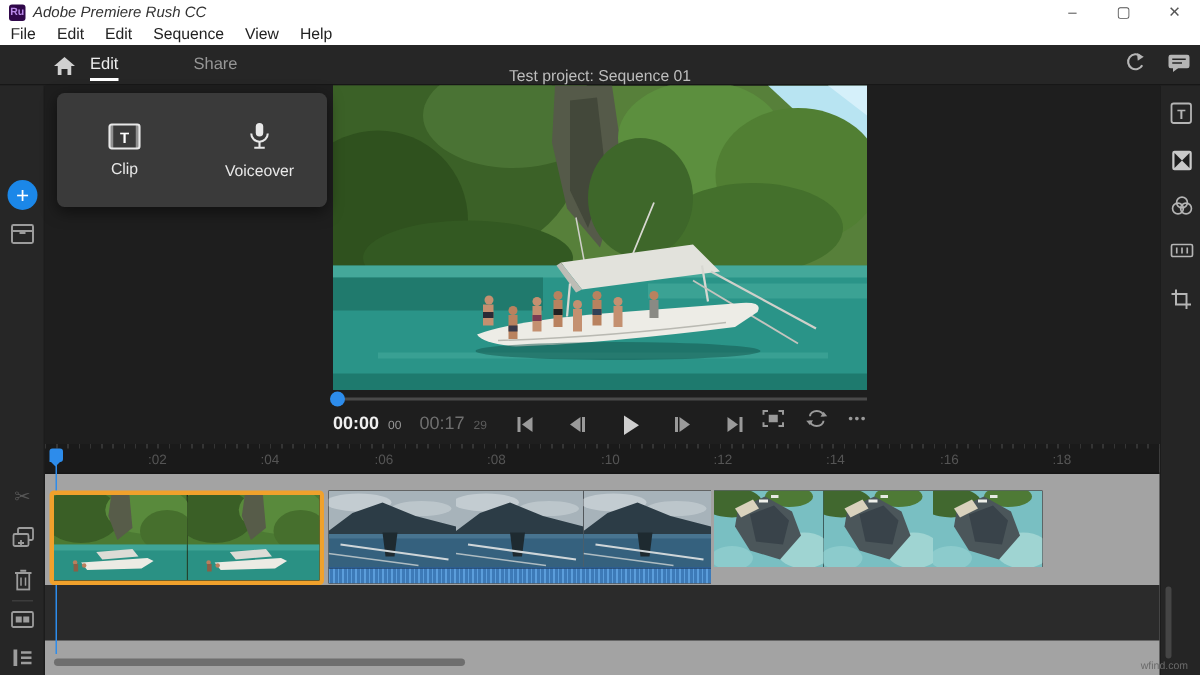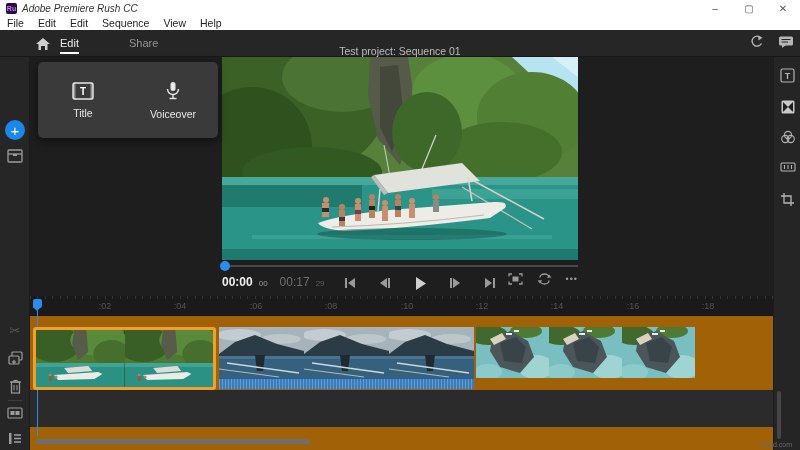--- a/index.html
+++ b/index.html
@@ -48,21 +48,21 @@
   .t-cur{font-size:12px;font-weight:bold;color:#f0f0f0;}
   .t-curf{font-size:8px;color:#9a9a9a;}
   .t-tot{font-size:12px;color:#6f6f6f;margin-left:6px;}
   .t-totf{font-size:8px;color:#5c5c5c;}
   .transport{position:absolute;left:310px;top:0;width:160px;height:26px;display:flex;align-items:center;justify-content:space-between;}
   .tbtn{display:flex;align-items:center;justify-content:center;width:20px;height:20px;}
   .ctl-right{position:absolute;left:478px;top:3px;width:70px;display:flex;justify-content:space-between;align-items:center;}
   .dots{color:#9a9a9a;font-size:9px;letter-spacing:1px;}
 
   
-  .timeline{position:absolute;left:30px;top:296px;width:743px;height:154px;background:#a16207;}
+  .timeline{position:absolute;left:30px;top:296px;width:743px;height:154px;background:#a3a3a3;}
   .ruler{position:absolute;left:0;top:0;width:743px;height:20px;background:#1a1a1a;border-bottom:1px solid #161616;}
   .ticks{position:absolute;left:0;top:0;width:743px;height:3px;background:repeating-linear-gradient(90deg,#343434 0 1px,transparent 1px 7.5px);}
   .rlabel{position:absolute;top:5px;transform:translateX(-50%);font-size:9px;color:#555;}
   .lane2{position:absolute;left:0;top:94px;width:743px;height:37px;background:#2b2b2b;}
   .playhead{position:absolute;left:3px;top:3px;width:9px;height:137px;z-index:1;}
   .ph-line{position:absolute;left:4px;top:8px;width:1px;height:129px;background:#2d8ceb;}
   .ph-flag{position:absolute;left:0;top:0;width:9px;height:9px;background:#2d8ceb;border-radius:2px 2px 2px 0;}
   .ph-flag:after{content:"";position:absolute;left:0;top:8px;border-left:4.5px solid transparent;border-right:4.5px solid transparent;border-top:4px solid #2d8ceb;}
   .clip{position:absolute;top:31px;display:flex;flex-wrap:wrap;overflow:hidden;background:#111;z-index:2;}
   .clip.sel{border:3px solid #f0a12c;border-radius:3px;}
@@ -306,21 +306,21 @@
     </svg>
 
     <div class="popup">
       <div class="popup-item">
         <svg width="22" height="18" viewBox="0 0 22 18">
           <rect x="1" y="1" width="20" height="16" rx="1.5" stroke="#e8e8e8" fill="none" stroke-width="1.4"></rect>
           <rect x="1" y="1" width="2.5" height="16" fill="#e8e8e8" opacity="0.5"></rect>
           <rect x="18.5" y="1" width="2.5" height="16" fill="#e8e8e8" opacity="0.5"></rect>
           <text x="11" y="13" font-size="10" fill="#fff" text-anchor="middle" font-family="Liberation Serif,serif" font-weight="bold">T</text>
         </svg>
-        <span>Title</span>
+        <span>Clip</span>
       </div>
       <div class="popup-item">
         <svg width="16" height="20" viewBox="0 0 16 20">
           <rect x="5.5" y="1" width="5" height="9" rx="2.5" fill="#e8e8e8"></rect>
           <path d="M2.5 8 a5.5 5.5 0 0 0 11 0" stroke="#e8e8e8" fill="none" stroke-width="1.4"></path>
           <line x1="8" y1="13.5" x2="8" y2="17" stroke="#e8e8e8" stroke-width="1.4"></line>
           <line x1="4.5" y1="17.5" x2="11.5" y2="17.5" stroke="#e8e8e8" stroke-width="1.4"></line>
         </svg>
         <span>Voiceover</span>
       </div>

